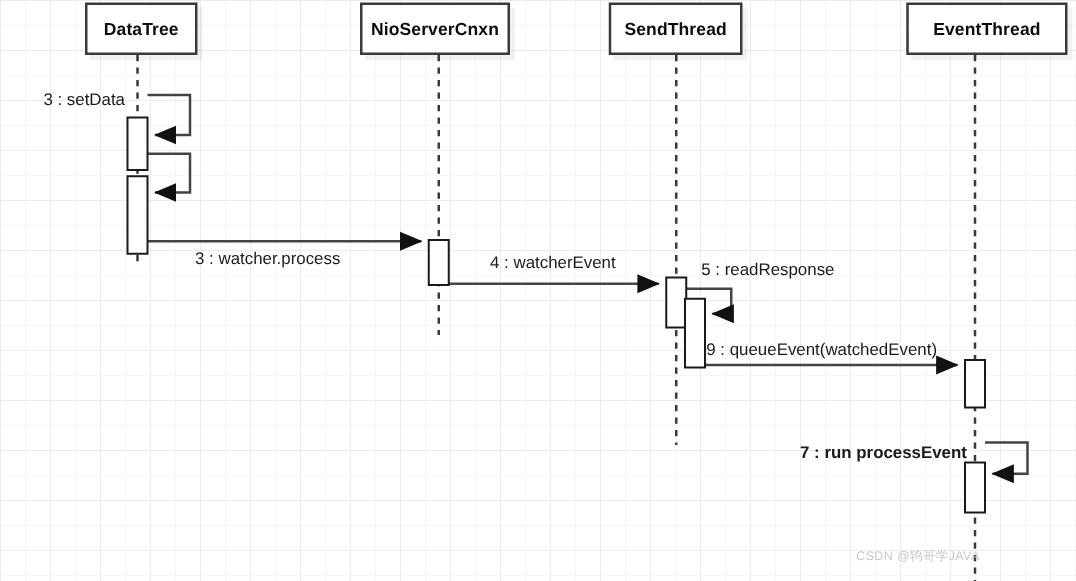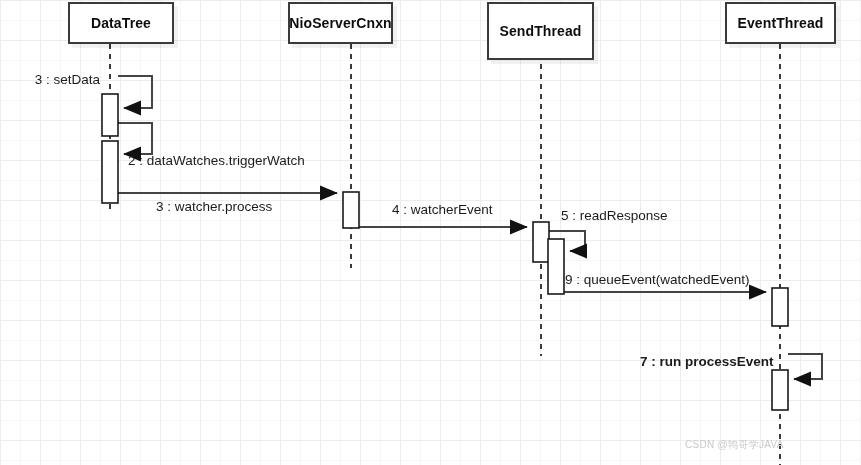--- a/index.html
+++ b/index.html
@@ -120,39 +120,38 @@
       <rect x="102" y="94" width="16" height="42"></rect>
       <rect x="102" y="141" width="16" height="62"></rect>
       <rect x="343" y="192" width="16" height="36"></rect>
       <rect x="533" y="222" width="16" height="40"></rect>
       <rect x="548" y="239" width="16" height="55"></rect>
       <rect x="772" y="288" width="16" height="38"></rect>
       <rect x="772" y="370" width="16" height="40"></rect>
     </g>
   </svg>
 
-  <div class="participant-box" style="left:68px; top:2px; width:106px; height:42px;">
+  <div class="participant-box" style="left:68px; top:2px; width:90px; height:42px;">
     <span class="participant-label">DataTree</span>
   </div>
 
-  <div class="participant-box" style="left:288px; top:2px; width:105px; height:42px;">
+  <div class="participant-box" style="left:288px; top:2px; width:120px; height:42px;">
     <span class="participant-label">NioServerCnxn</span>
   </div>
 
-  <div class="participant-box" style="left:487px; top:2px; width:107px; height:58px;">
+  <div class="participant-box" style="left:487px; top:2px; width:107px; height:42px;">
     <span class="participant-label">SendThread</span>
   </div>
 
-  <div class="participant-box" style="left:725px; top:2px; width:111px; height:42px;">
+  <div class="participant-box" style="left:725px; top:2px; width:129px; height:42px;">
     <span class="participant-label">EventThread</span>
   </div>
 
   <div class="msg-label right" style="left:100px; top:72px;">3 : setData</div>
 
-  <div class="msg-label" style="left:128px; top:153px;">2 : dataWatches.triggerWatch</div>
 
   <div class="msg-label" style="left:156px; top:199px;">3 : watcher.process</div>
 
   <div class="msg-label" style="left:392px; top:202px;">4 : watcherEvent</div>
 
   <div class="msg-label" style="left:561px; top:208px;">5 : readResponse</div>
 
   <div class="msg-label" style="left:565px; top:272px;">9 : queueEvent(watchedEvent)</div>
 
   <div class="msg-label" style="left:640px; top:354px;font-weight:bold;">7 : run processEvent</div>

